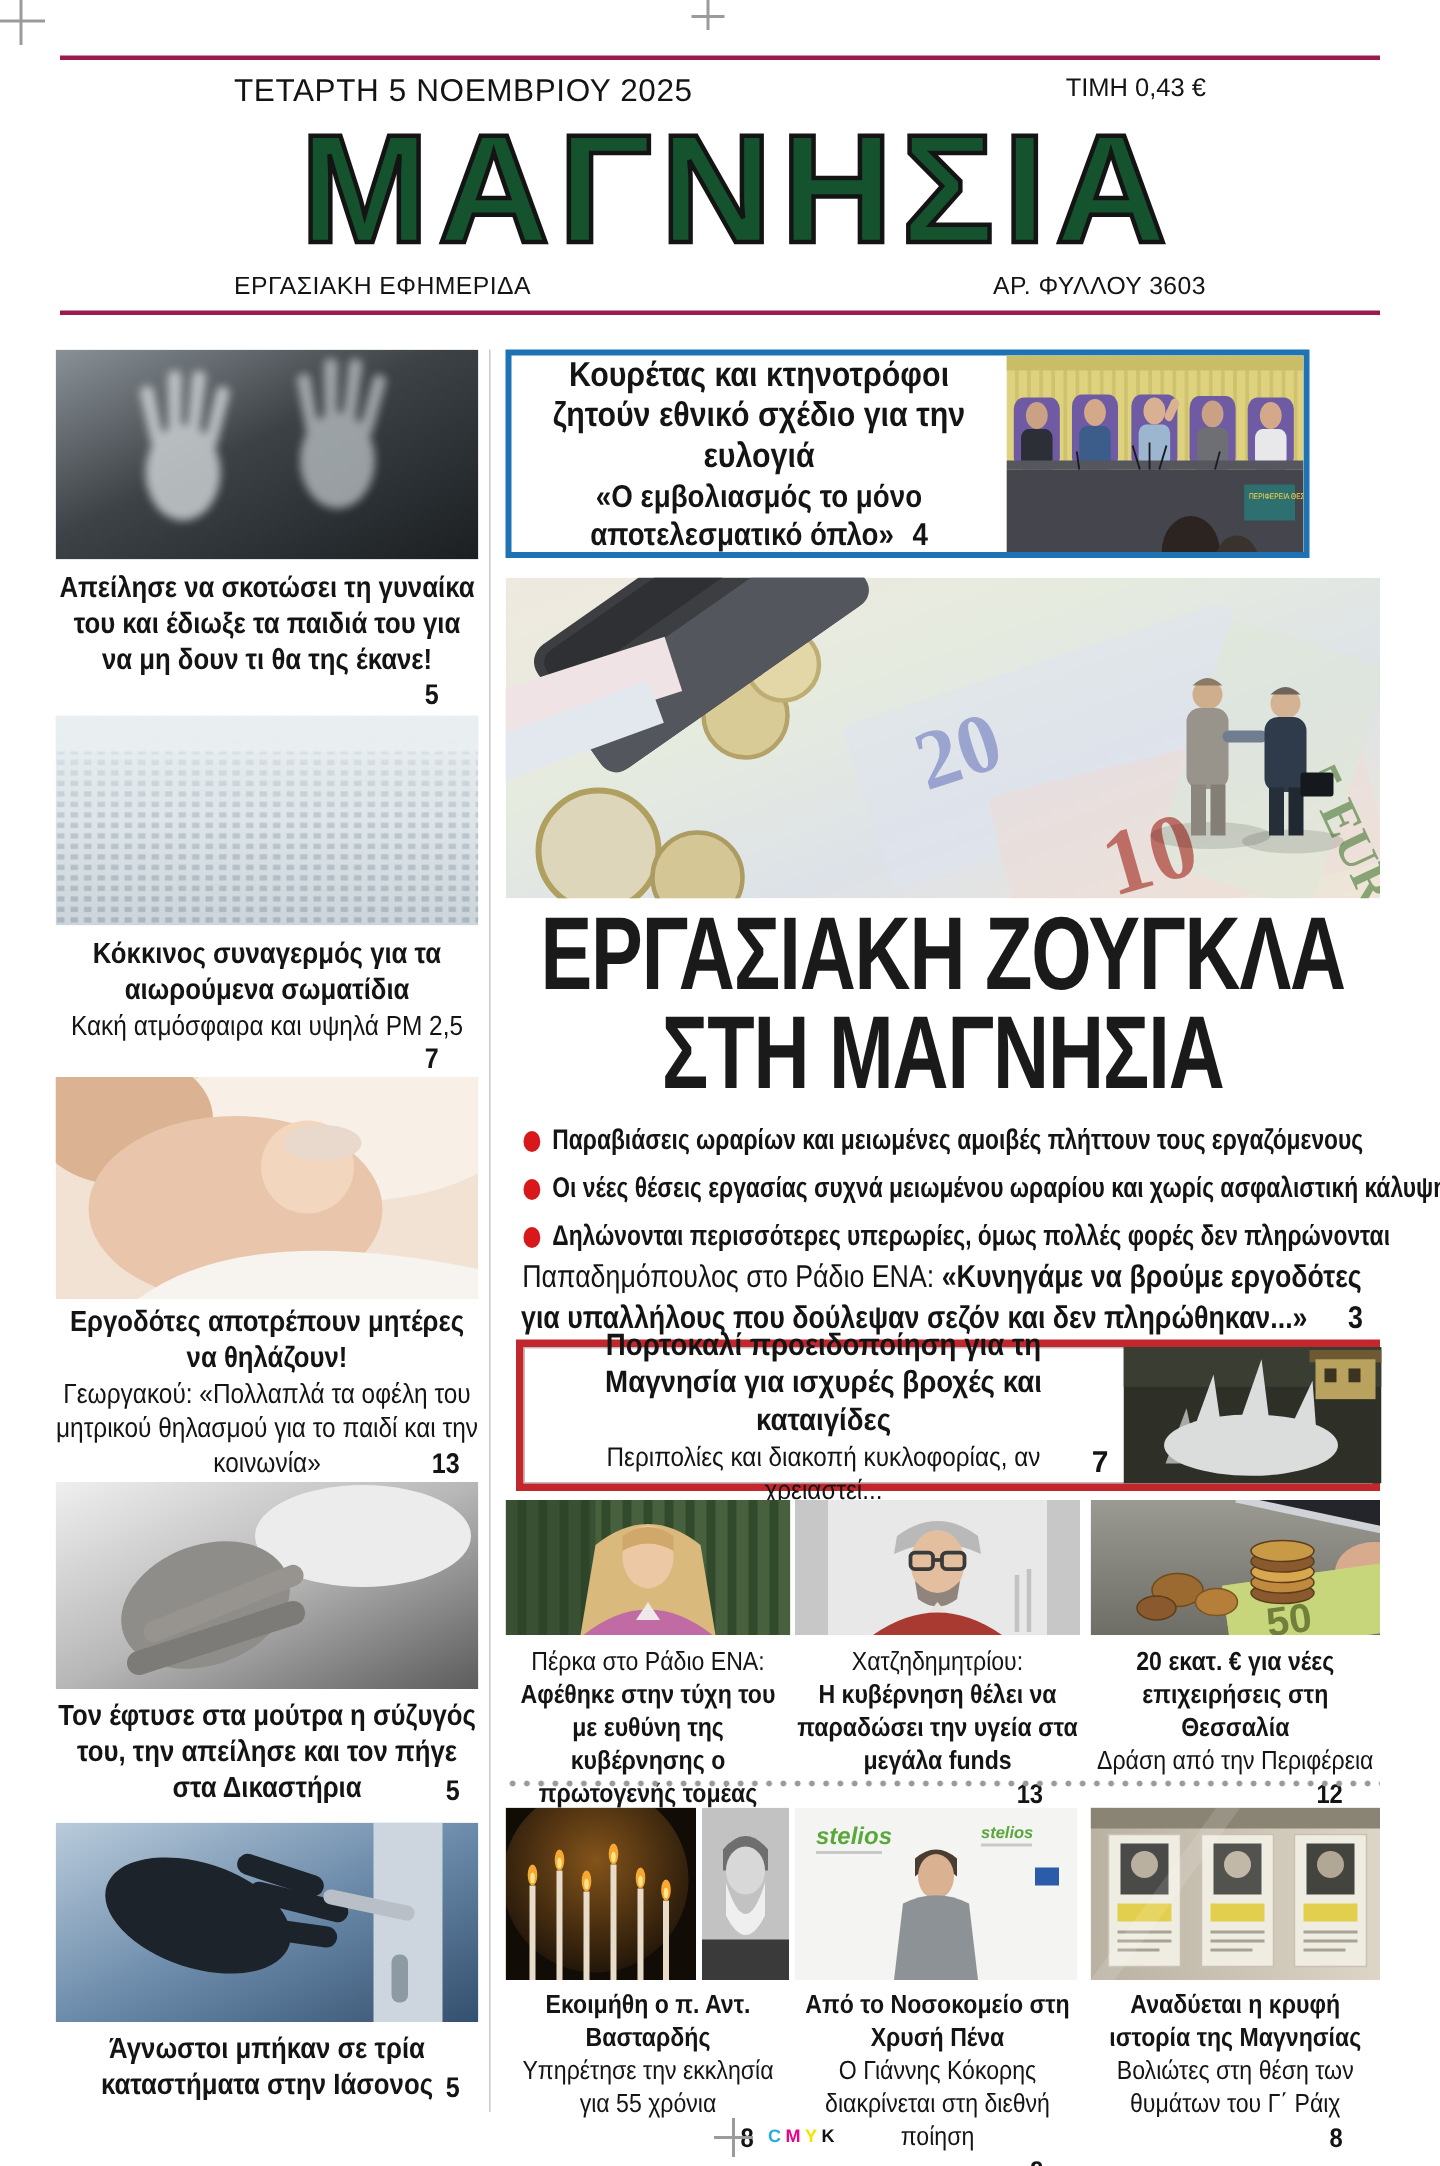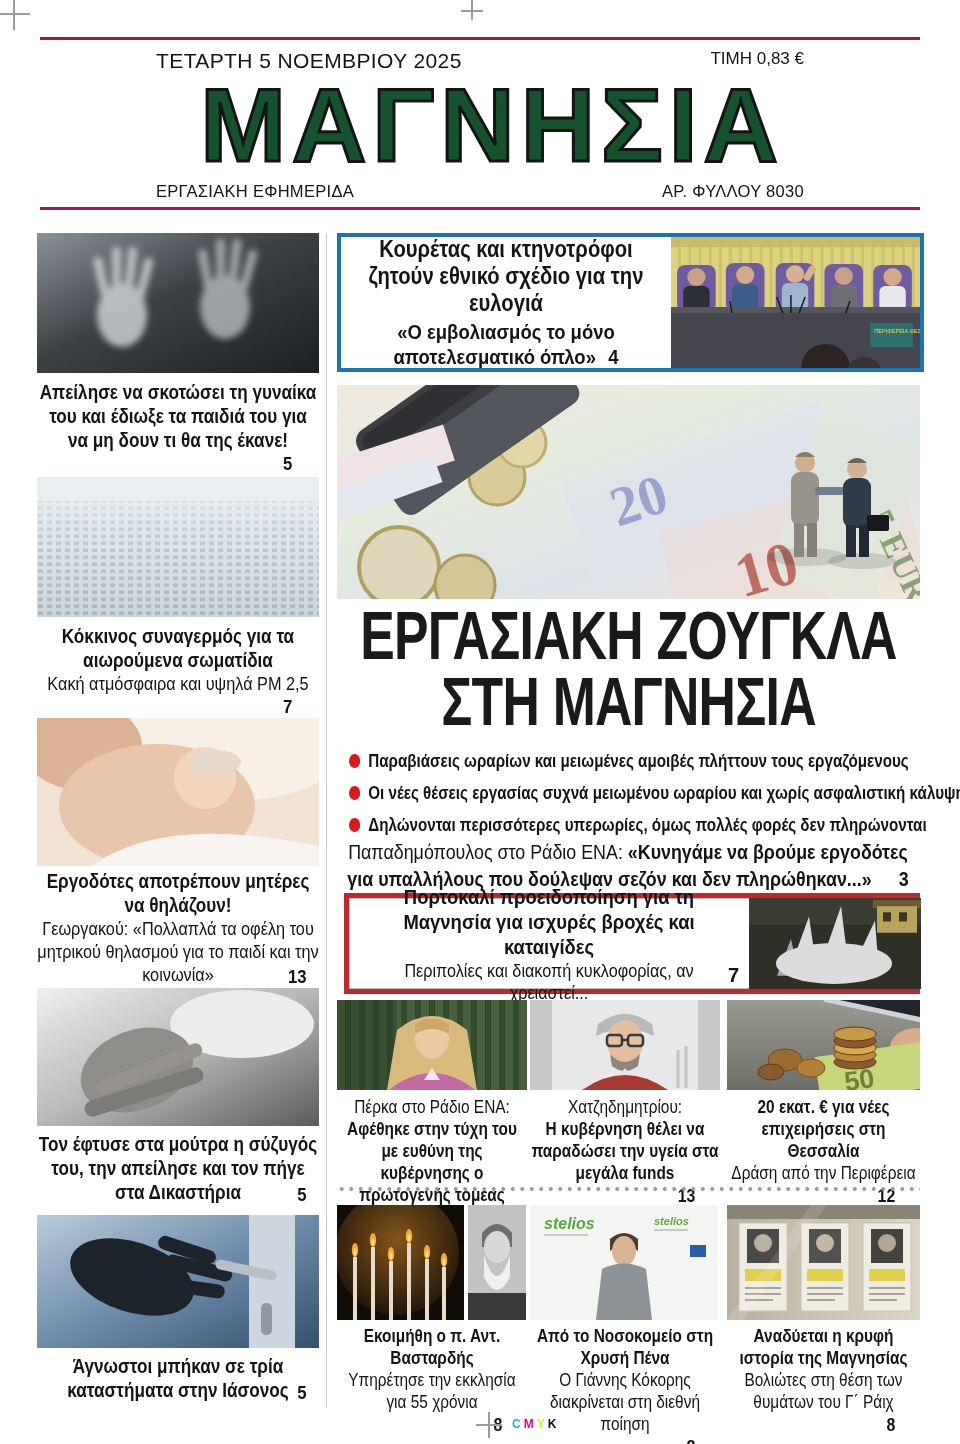--- a/index.html
+++ b/index.html
@@ -50,21 +50,21 @@
   
   .ltxt{position:absolute;left:18px;width:320px;text-align:center;
         transform:scaleX(.88);transform-origin:50% 0}
   .lt1{top:380px}.lt2{top:624px}.lt3{top:869px}.lt4{top:1132px}.lt5{top:1354px}
   .lh{font-size:19.5px;line-height:24px;font-weight:bold;margin:0}
   .lsub{font-size:18.5px;line-height:23px;margin:0;font-weight:normal}
   .pg-line{font-size:19px;font-weight:bold;text-align:right;padding-right:30px;margin-top:1px}
   .pg-abs{position:absolute;right:14px;bottom:-2px;font-size:19px;font-weight:bold}
 
   
-  .bluebox{position:absolute;left:337px;top:233px;width:587px;height:139px;box-sizing:border-box;
+  .bluebox{position:absolute;left:337px;top:233px;width:536px;height:139px;box-sizing:border-box;
            border:4px solid #1e73b5;background:#fff;display:flex}
   .bb-txt{flex:0 0 330px;display:flex;align-items:center;justify-content:center}
   .bb-inner{width:330px;text-align:center;transform:scaleX(.88);transform-origin:50% 50%}
   .bb-title{font-size:23px;line-height:27px;font-weight:bold;margin:0}
   .bb-quote{font-size:21px;line-height:25px;font-weight:bold;margin:2px 0 0}
   .bb-pg{margin-left:14px;font-size:21px}
   .bb-photo{position:relative;flex:1 1 auto}
   .bb-photo svg{display:block;width:100%;height:100%}
 
   
@@ -112,24 +112,24 @@
 
 <div class="page">
 
   <span class="crop c-tl-h"></span>
   <span class="crop c-tl-v"></span>
   <span class="crop c-tc-h"></span>
   <span class="crop c-tc-v"></span>
 
   <div class="rule rule-top"></div>
   <div class="hdr-date">ΤΕΤΑΡΤΗ 5 ΝΟΕΜΒΡΙΟΥ 2025</div>
-  <div class="hdr-price">ΤΙΜΗ 0,83 €</div>
+  <div class="hdr-price">ΤΙΜΗ 0,43 €</div>
   <h1 class="masthead">ΜΑΓΝΗΣΙΑ</h1>
   <div class="hdr-sub">ΕΡΓΑΣΙΑΚΗ ΕΦΗΜΕΡΙΔΑ</div>
-  <div class="hdr-issue">ΑΡ. ΦΥΛΛΟΥ 8030</div>
+  <div class="hdr-issue">ΑΡ. ΦΥΛΛΟΥ 3603</div>
   <div class="rule rule-bottom"></div>
 
   <div class="col-divider"></div>
 
   <div class="ph" id="ph-hands">
     <svg viewBox="0 0 282 140" preserveAspectRatio="none">
       <defs>
         <linearGradient id="gh" x1="0" y1="0" x2="1" y2="1">
           <stop offset="0" stop-color="#8b9297"></stop>
             <stop offset=".45" stop-color="#3c4246"></stop>

